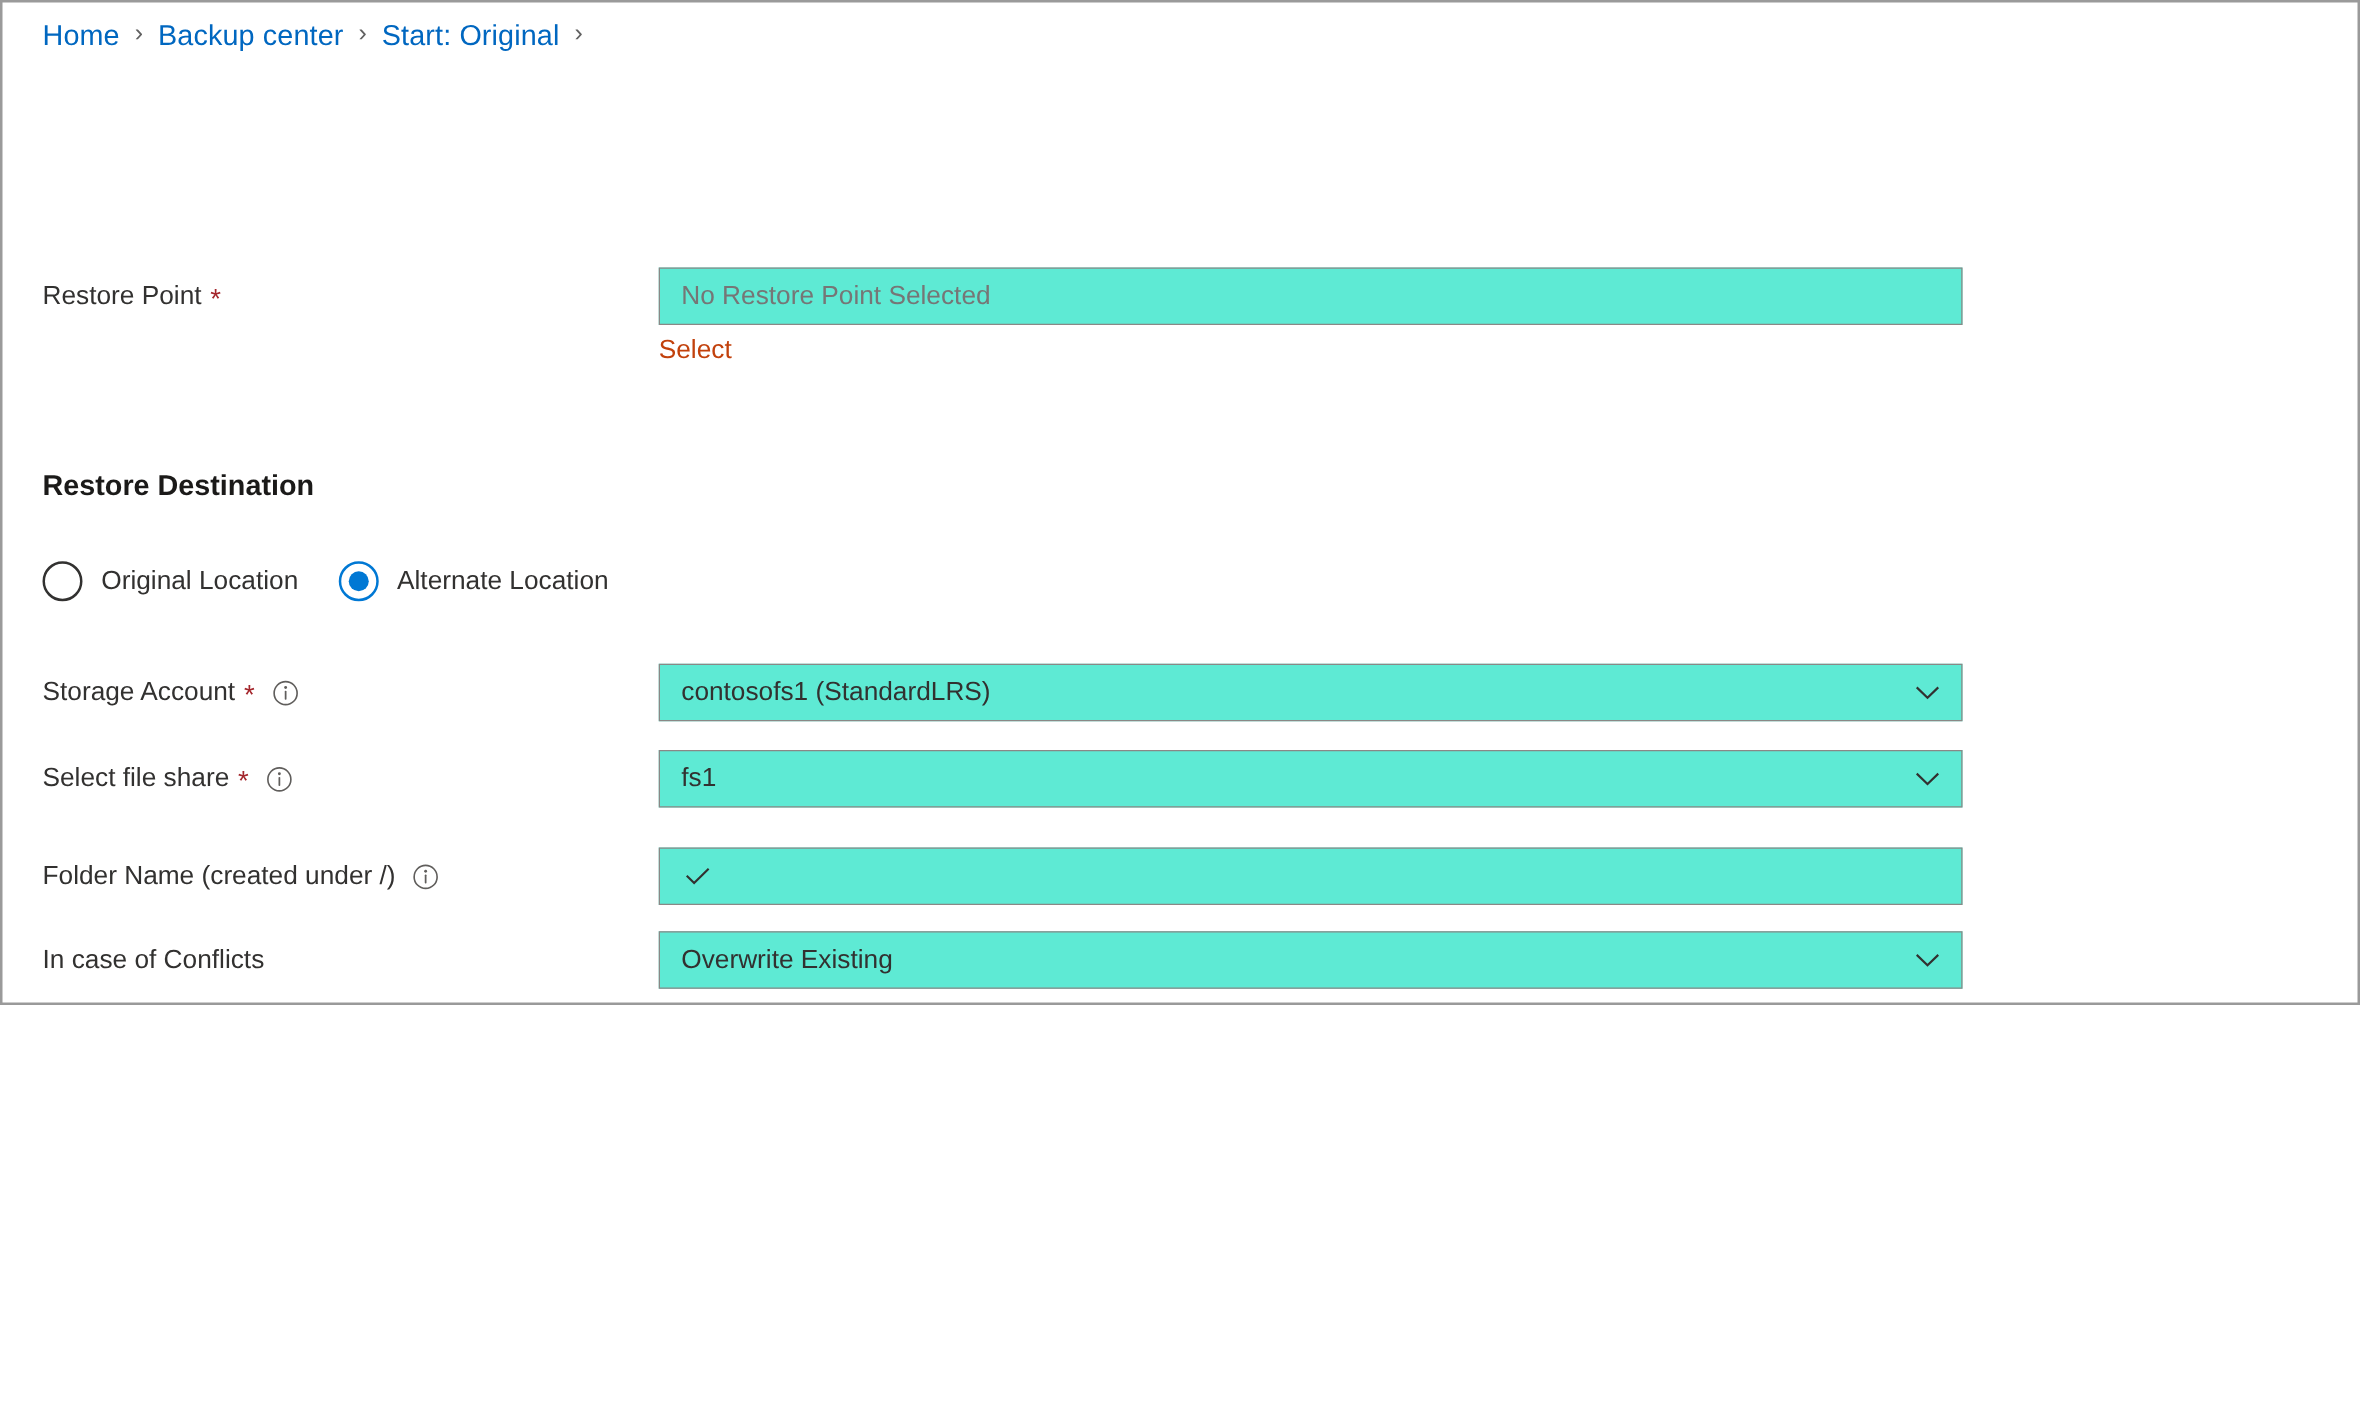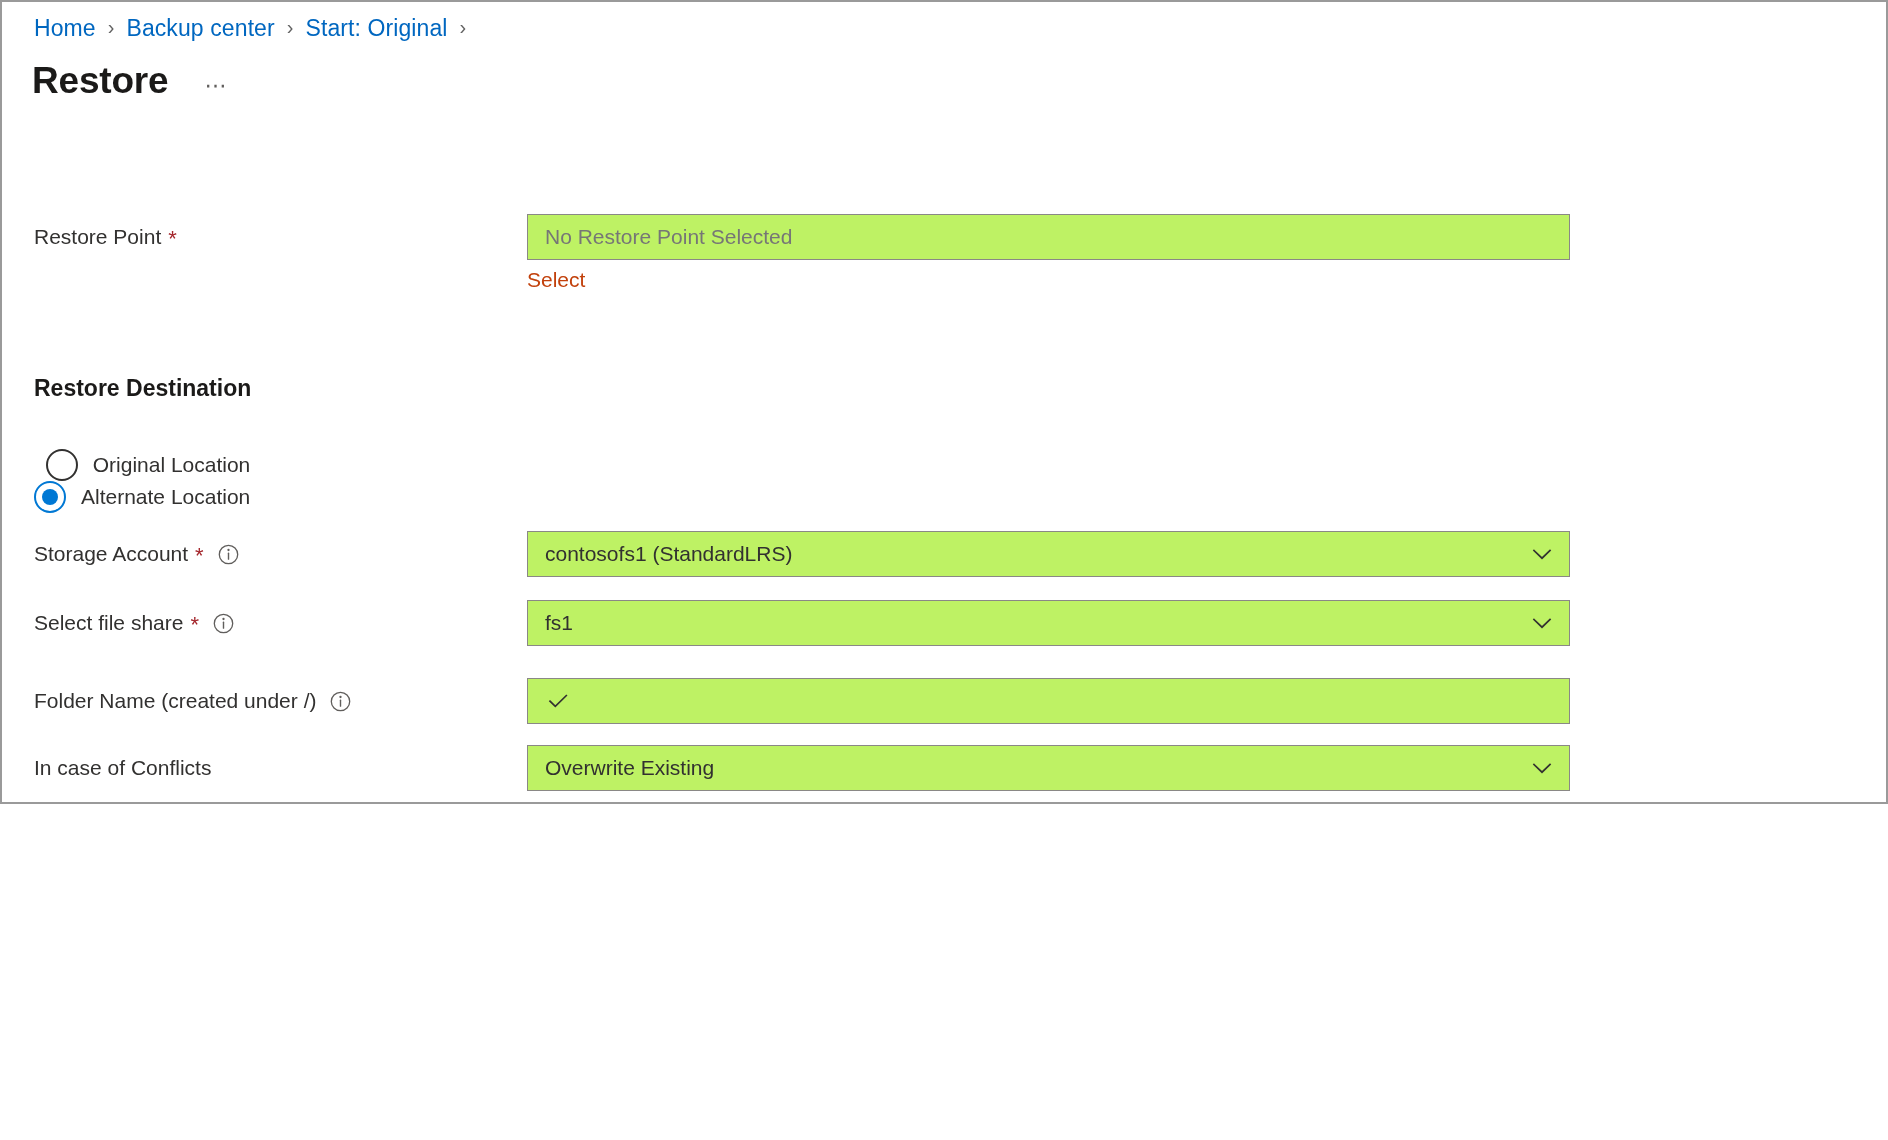--- a/index.html
+++ b/index.html
@@ -119,21 +119,21 @@
   }
   .info-icon svg { display: block; }
 
   .field {
     position: absolute;
     left: 525px;
     width: 1043px;
     height: 46px;
     box-sizing: border-box;
     border: 1px solid #8a8886;
-    background: #bef264;
+    background: #5eead4;
     display: flex;
     align-items: center;
     padding: 0 12px 0 17px;
     font-size: 21px;
     color: #323130;
     cursor: default;
   }
   .field .value {
     flex: 1 1 auto;
     white-space: nowrap;
@@ -170,22 +170,21 @@
     font-weight: 700;
     color: #1b1a19;
     line-height: 28px;
   }
 
   
   .radio-group {
     position: absolute;
     left: 32px;
     display: flex;
-    align-items: flex-end;
-    flex-direction: column;
+    align-items: flex-start;
   }
   .radio-option {
     display: flex;
     align-items: center;
     cursor: pointer;
     margin-right: 32px;
   }
   .radio-mark {
     width: 32px;
     height: 32px;
@@ -226,24 +225,20 @@
 
   <div class="breadcrumb">
     <span class="crumb">Home</span>
     <span class="crumb-sep">›</span>
     <span class="crumb">Backup center</span>
     <span class="crumb-sep">›</span>
     <span class="crumb">Start: Original</span>
     <span class="crumb-sep">›</span>
   </div>
 
-  <div class="title-row">
-    <span class="page-title">Restore</span>
-    <span class="ellipsis-btn">⋯</span>
-  </div>
 
   <div class="form">
 
     <div class="row" style="top:212px;">
       <div class="label">
         <span>Restore Point</span>
         <span class="req-star">*</span>
       </div>
       <div class="field">
         <span class="value placeholder">No Restore Point Selected</span>

